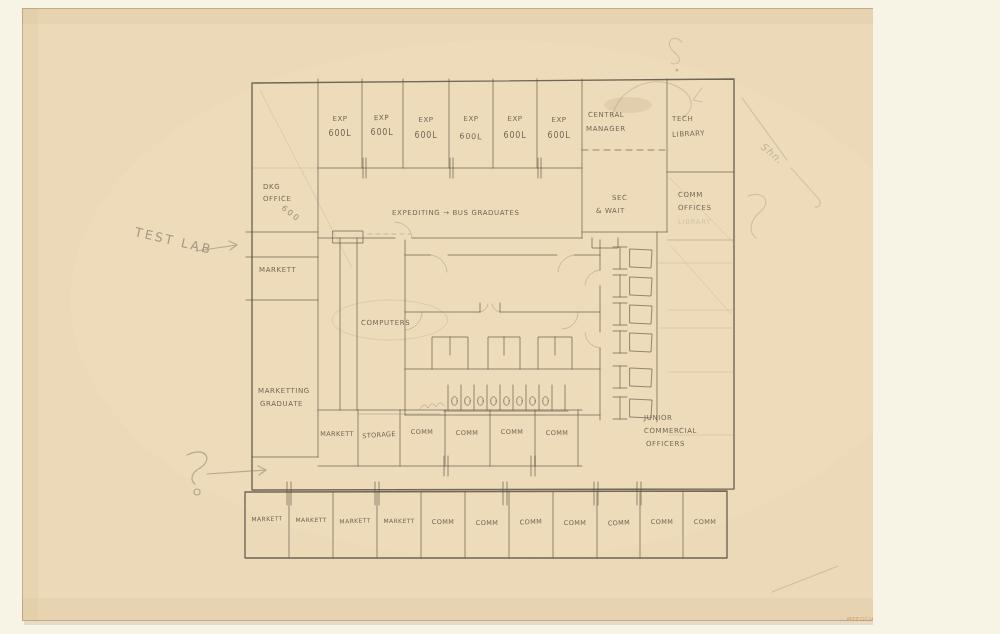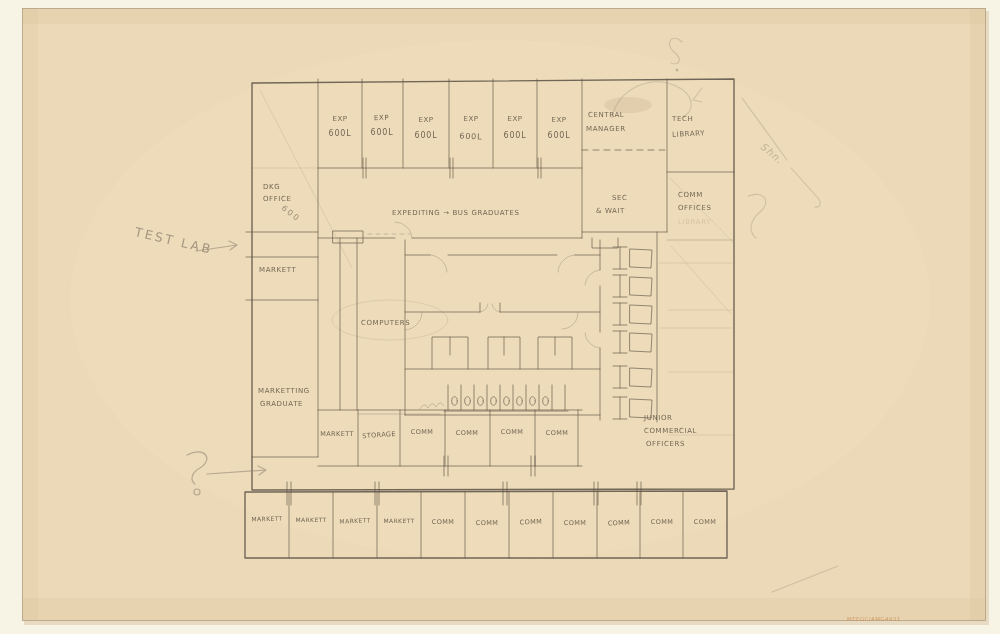--- a/index.html
+++ b/index.html
@@ -1,16 +1,16 @@
 <!DOCTYPE html>
 <html><head>
 <meta charset="utf-8">
 <style>
   html,body{margin:0;padding:0;background:#f7f3e5;}
-  .scene{position:relative;width:1000px;height:634px;overflow:hidden;}
+  .scene{position:relative;width:873px;height:634px;overflow:hidden;}
   svg{display:block;}
   text{font-family:"DejaVu Sans",sans-serif;fill:#584c3e;opacity:.82;}
   .s6{font-size:6px;letter-spacing:.4px;}
   .s65{font-size:6.5px;letter-spacing:.4px;}
   .s7{font-size:7px;letter-spacing:.6px;}
   .s8{font-size:8px;letter-spacing:.8px;}
   .big{font-size:12.5px;letter-spacing:2.5px;fill:#877969;opacity:.7;}
   .cursive{font-style:italic;font-size:10px;opacity:.45;fill:#8d8070;letter-spacing:1px;}
   .stampTxt{font-size:5.5px;fill:#c98e52;opacity:.8;letter-spacing:.4px;}
   .erased{opacity:.16;}

